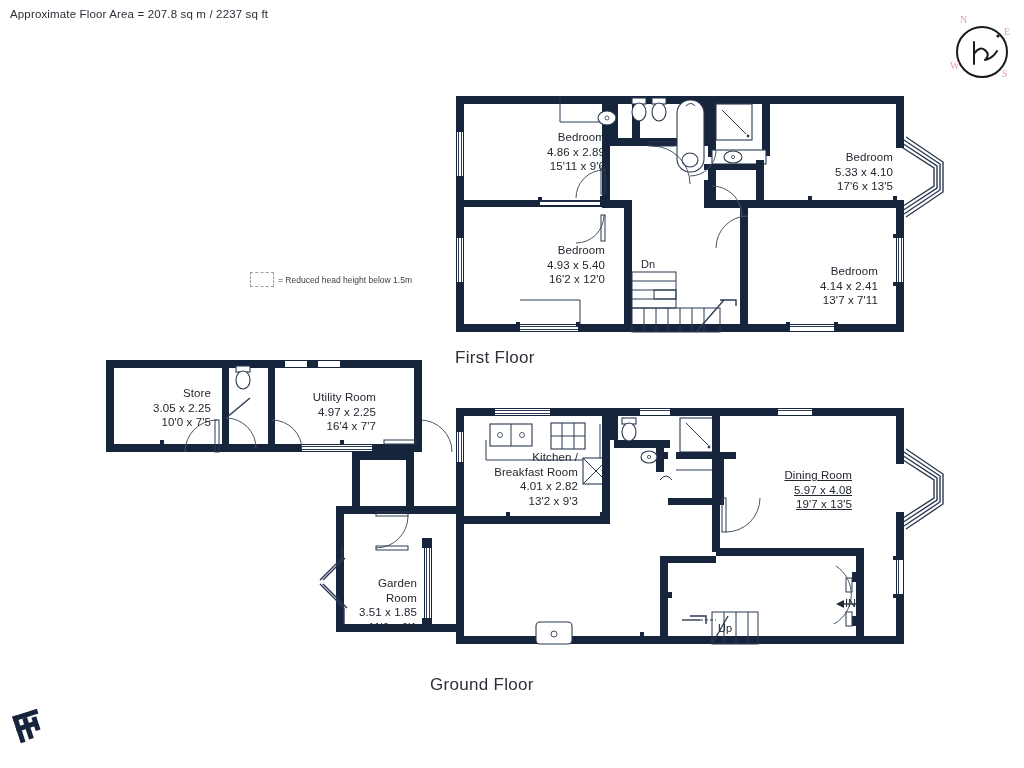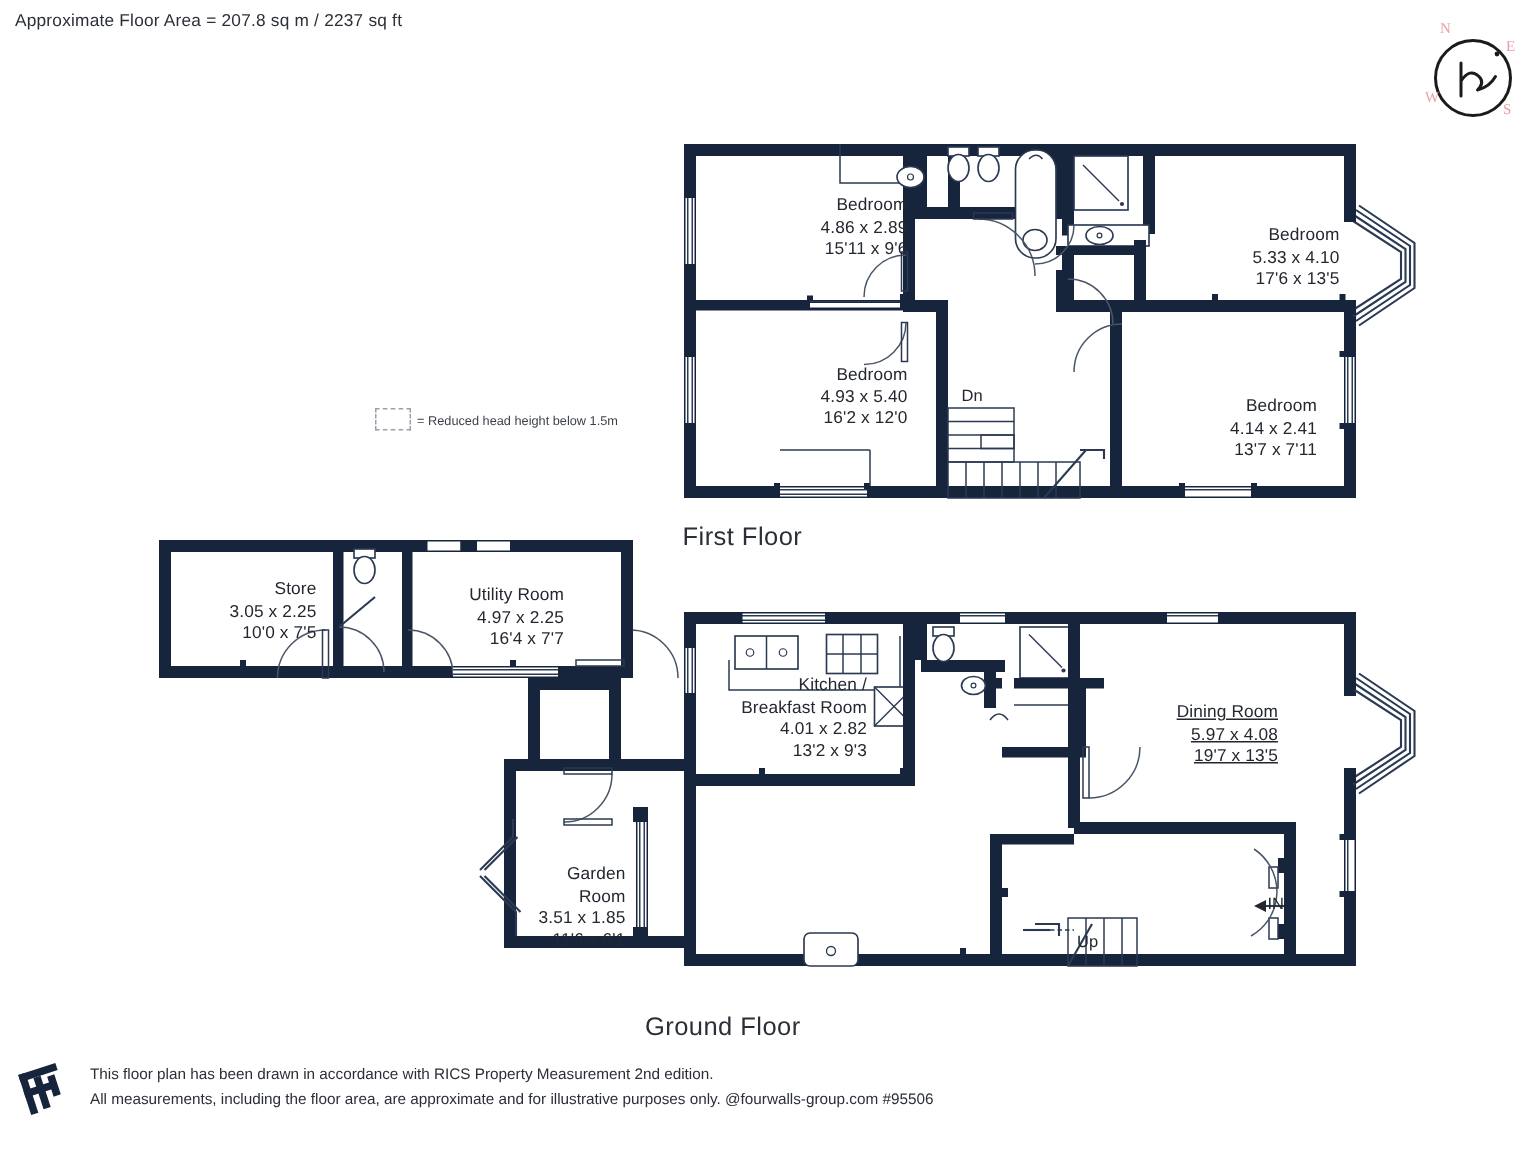--- a/index.html
+++ b/index.html
@@ -624,18 +624,14 @@
   <svg class="footer-logo" viewBox="0 0 40 40">
     <g transform="rotate(-18 20 20)">
       <rect x="4" y="5" width="26" height="5" fill="#16243c"></rect>
       <rect x="4" y="5" width="5" height="28" fill="#16243c"></rect>
       <rect x="4" y="16" width="20" height="5" fill="#16243c"></rect>
       <rect x="13" y="10" width="5" height="22" fill="#16243c"></rect>
       <rect x="22" y="12" width="5" height="14" fill="#16243c"></rect>
     </g>
   </svg>
 
-  <div class="footer">
-    <div>This floor plan has been drawn in accordance with RICS Property Measurement 2nd edition.</div>
-    <div>All measurements, including the floor area, are approximate and for illustrative purposes only. @fourwalls-group.com #95506</div>
-  </div>
 
 </div>
 
 </body></html>

